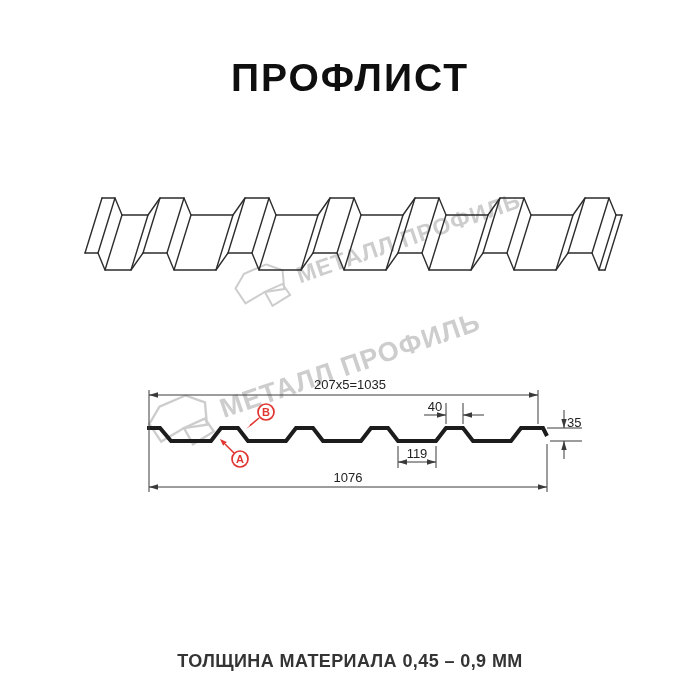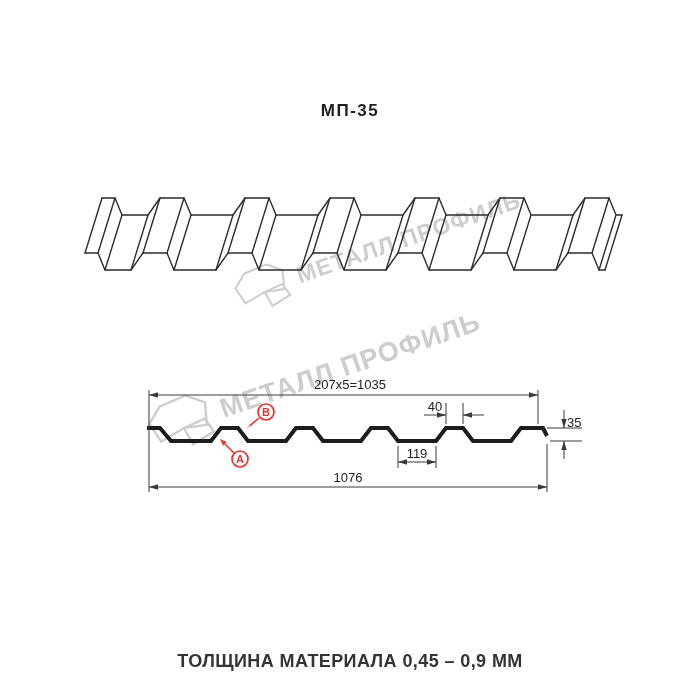--- a/index.html
+++ b/index.html
@@ -38,21 +38,21 @@
   .redline{stroke:var(--red,#e03530);stroke-width:1.5;fill:none;}
   .redfill{fill:var(--red,#e03530);stroke:none;}
   .redcirc{fill:#ffffff;stroke:var(--red,#e03530);stroke-width:1.7;}
   .redtxt{font:bold 11px "Liberation Sans",sans-serif;fill:var(--red,#e03530);}
 </style>
 </head>
 <body>
 
 <div class="page">
 
-  <div class="subtitle">МП-35</div>
+  <div class="title">ПРОФЛИСТ</div>
 
   <div class="wm wm1">
     <svg class="logo" viewBox="0 0 60 48">
       <path d="M7,34 L2,15 L16,3 L42,1 L57,13 L52,33 L31,29 Z" fill="none" stroke="currentColor" stroke-width="2.2"></path>
       <path d="M31,29 L52,27 L56,41 L34,46 Z" fill="none" stroke="currentColor" stroke-width="2.2"></path>
     </svg>
     <span>МЕТАЛЛ ПРОФИЛЬ</span>
   </div>
 
   <div class="wm wm2">

